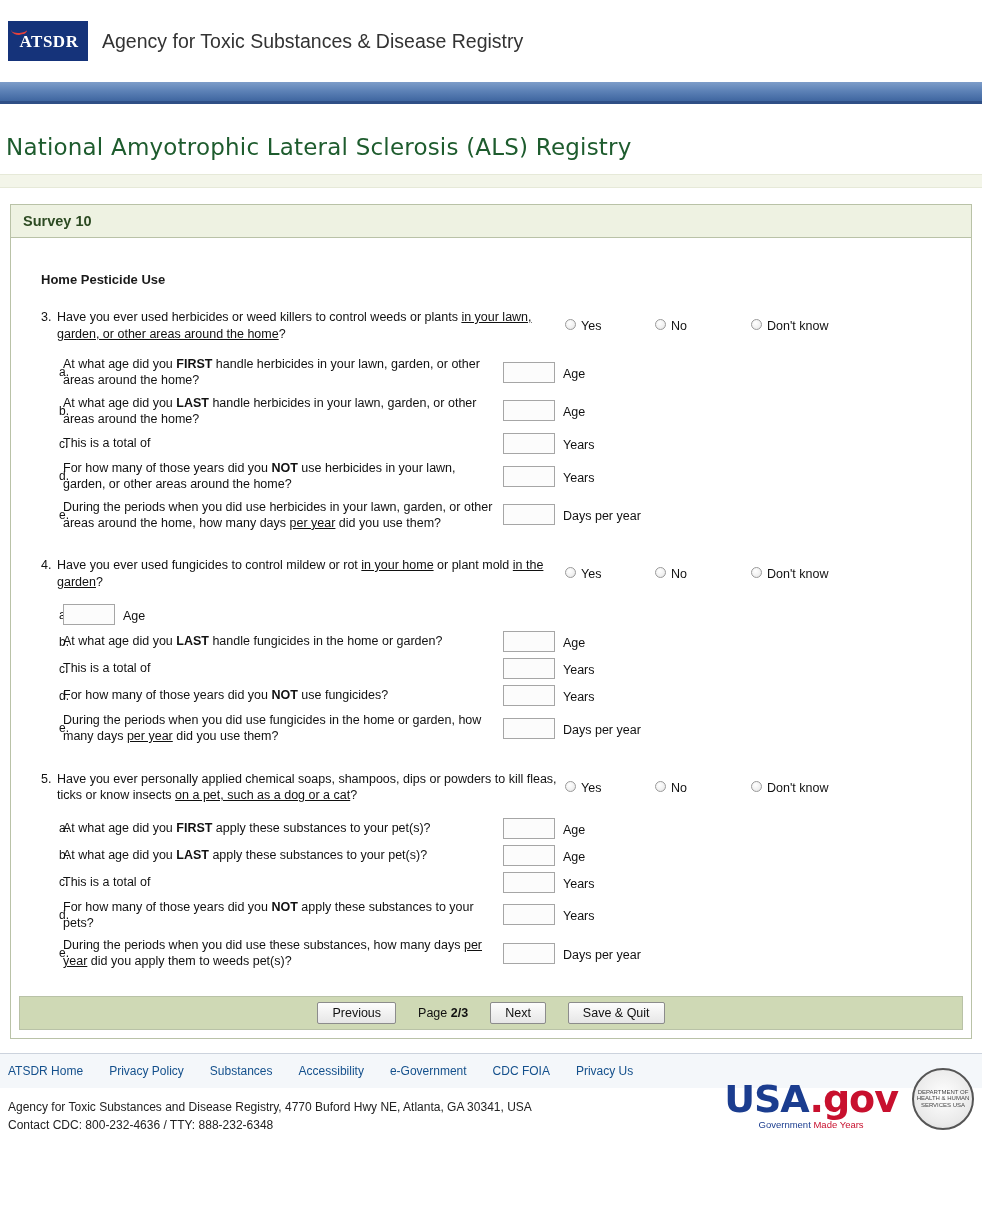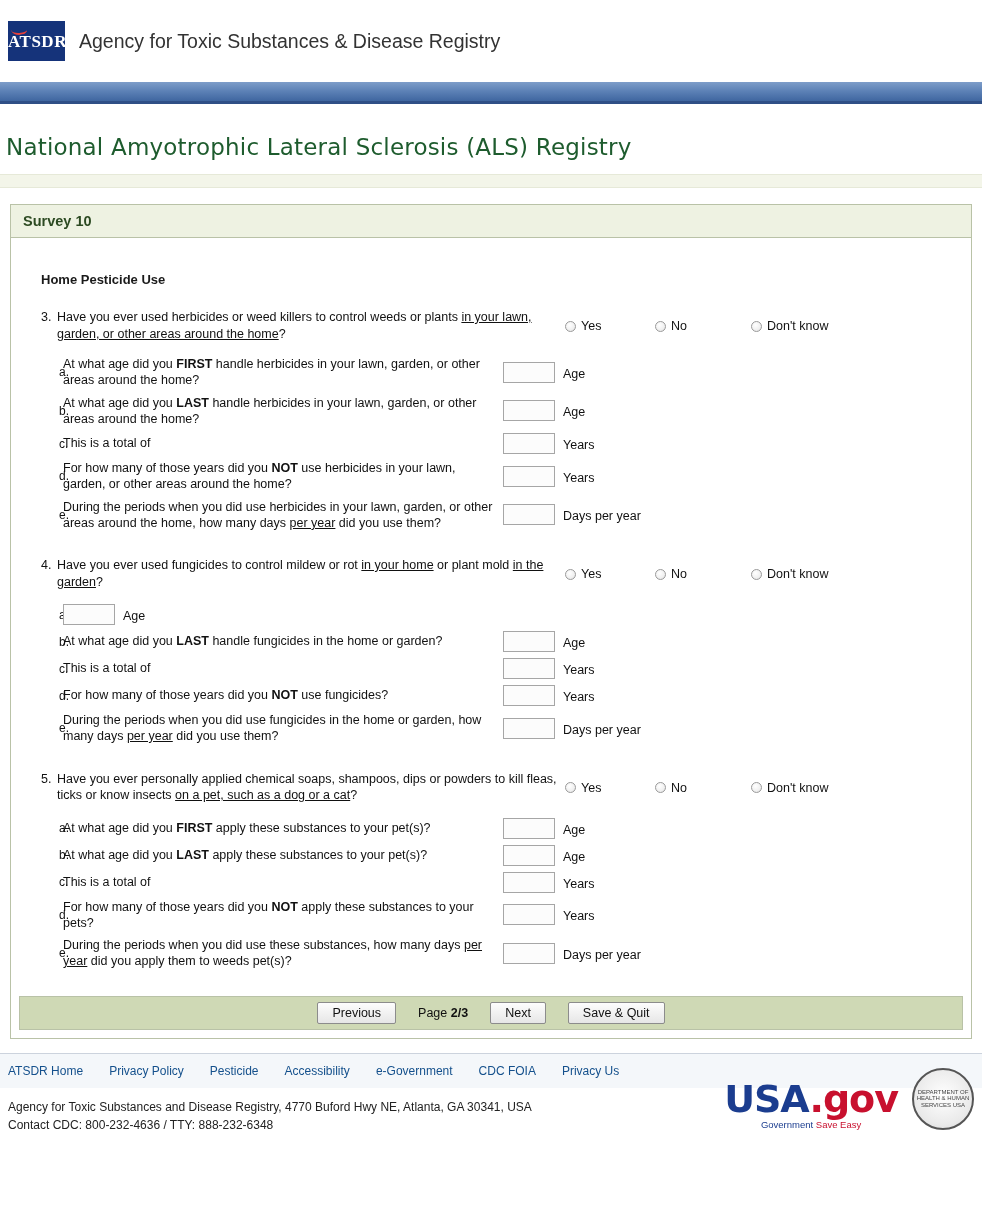--- a/index.html
+++ b/index.html
@@ -18,21 +18,21 @@
 
   
   .header {
     height: 82px;
     background: #ffffff;
     display: flex;
     align-items: center;
     padding-left: 8px;
   }
   .atsdr-logo {
-    width: 57px;
+    width: 80px;
     height: 40px;
     background: #15337a;
     color: #ffffff;
     display: flex;
     align-items: center;
     justify-content: center;
     position: relative;
     margin-right: 14px;
   }
   .atsdr-logo .word {
@@ -130,21 +130,21 @@
   }
   .q-text u { text-decoration: underline; }
   .radios {
     display: flex;
     align-items: flex-start;
     padding-top: 10px;
     margin-left: 8px;
   }
   .radio-opt {
     display: flex;
-    align-items: center;
+    align-items: flex-start;
     font-size: 12.5px;
     color: #111;
     margin-right: 22px;
     white-space: nowrap;
   }
   .radio-opt .dot {
     width: 11px; height: 11px;
     border: 1px solid #9a9a9a;
     border-radius: 50%;
     background: radial-gradient(circle at 40% 35%, #ffffff 0%, #f0f0f0 60%, #dcdcdc 100%);
@@ -469,33 +469,33 @@
         <b>2</b><b>/</b><b>3</b>
       </span>
       <button class="btn">Next</button>
       <button class="btn">Save &amp; Quit</button>
     </div>
   </div>
 
   <div class="footer-links" id="footer-links">
       <a href="#">ATSDR Home</a>
       <a href="#">Privacy Policy</a>
-      <a href="#">Pesticide</a>
+      <a href="#">Substances</a>
       <a href="#">Accessibility</a>
       <a href="#">e-Government</a>
       <a href="#">CDC FOIA</a>
       <a href="#">Privacy Us</a>
     </div>
   <div class="footer-addr">
     <div>Agency for Toxic Substances and Disease Registry, 4770 Buford Hwy NE, Atlanta, GA 30341, USA</div>
     <div>Contact CDC: 800-232-4636 / TTY: 888-232-6348</div>
     <div class="footer-logos">
       <div class="usagov">
         <div class="big"><span>USA</span><span class="red">.gov</span></div>
-        <div class="sub"><span>Government</span> <span class="r">Save Easy</span></div>
+        <div class="sub"><span>Government</span> <span class="r">Made Years</span></div>
       </div>
       <div class="hhs-seal">
         <span>DEPARTMENT OF HEALTH &amp; HUMAN SERVICES USA</span>
       </div>
     </div>
   </div>
 
 </div>
 
 </body></html>

